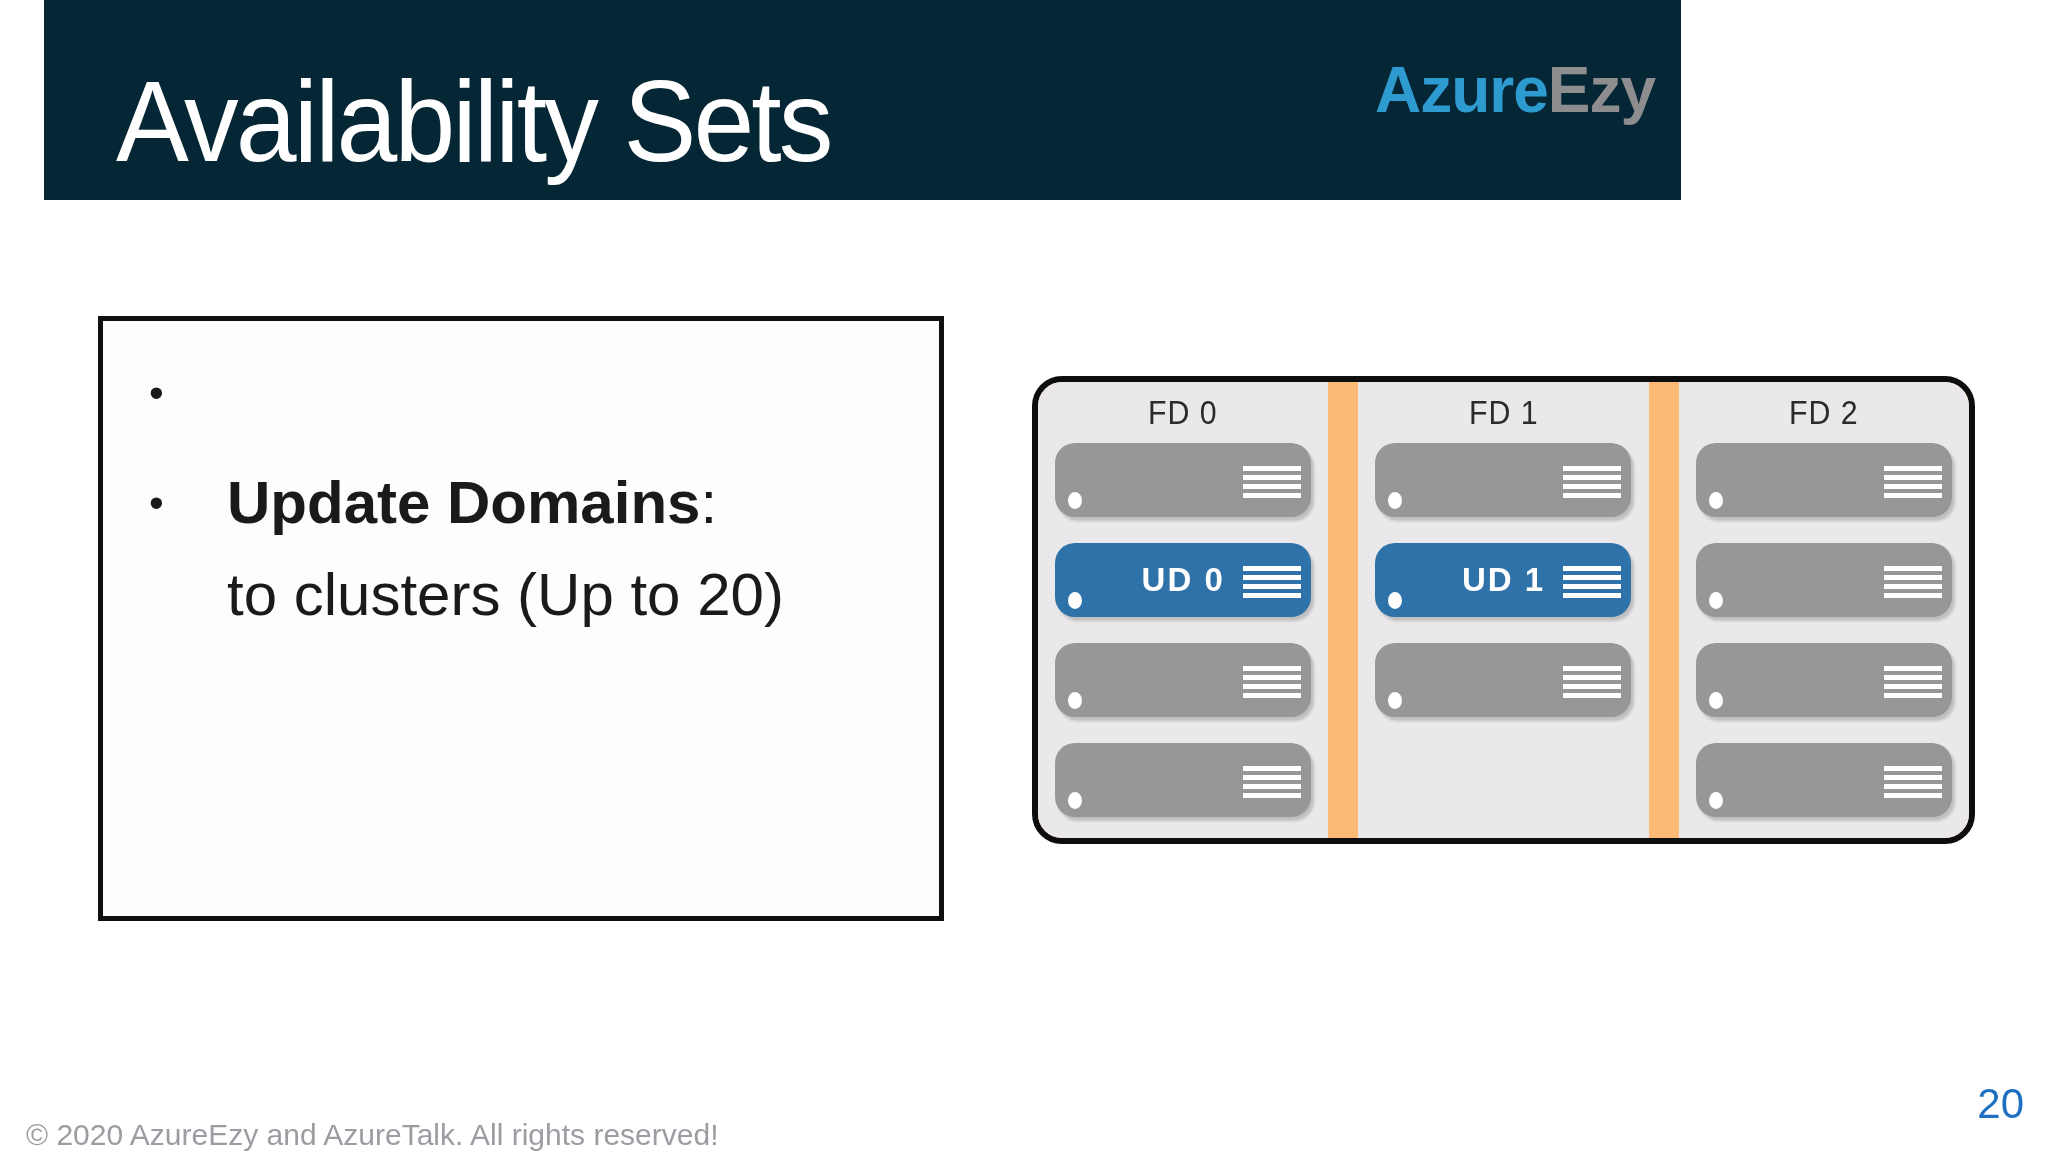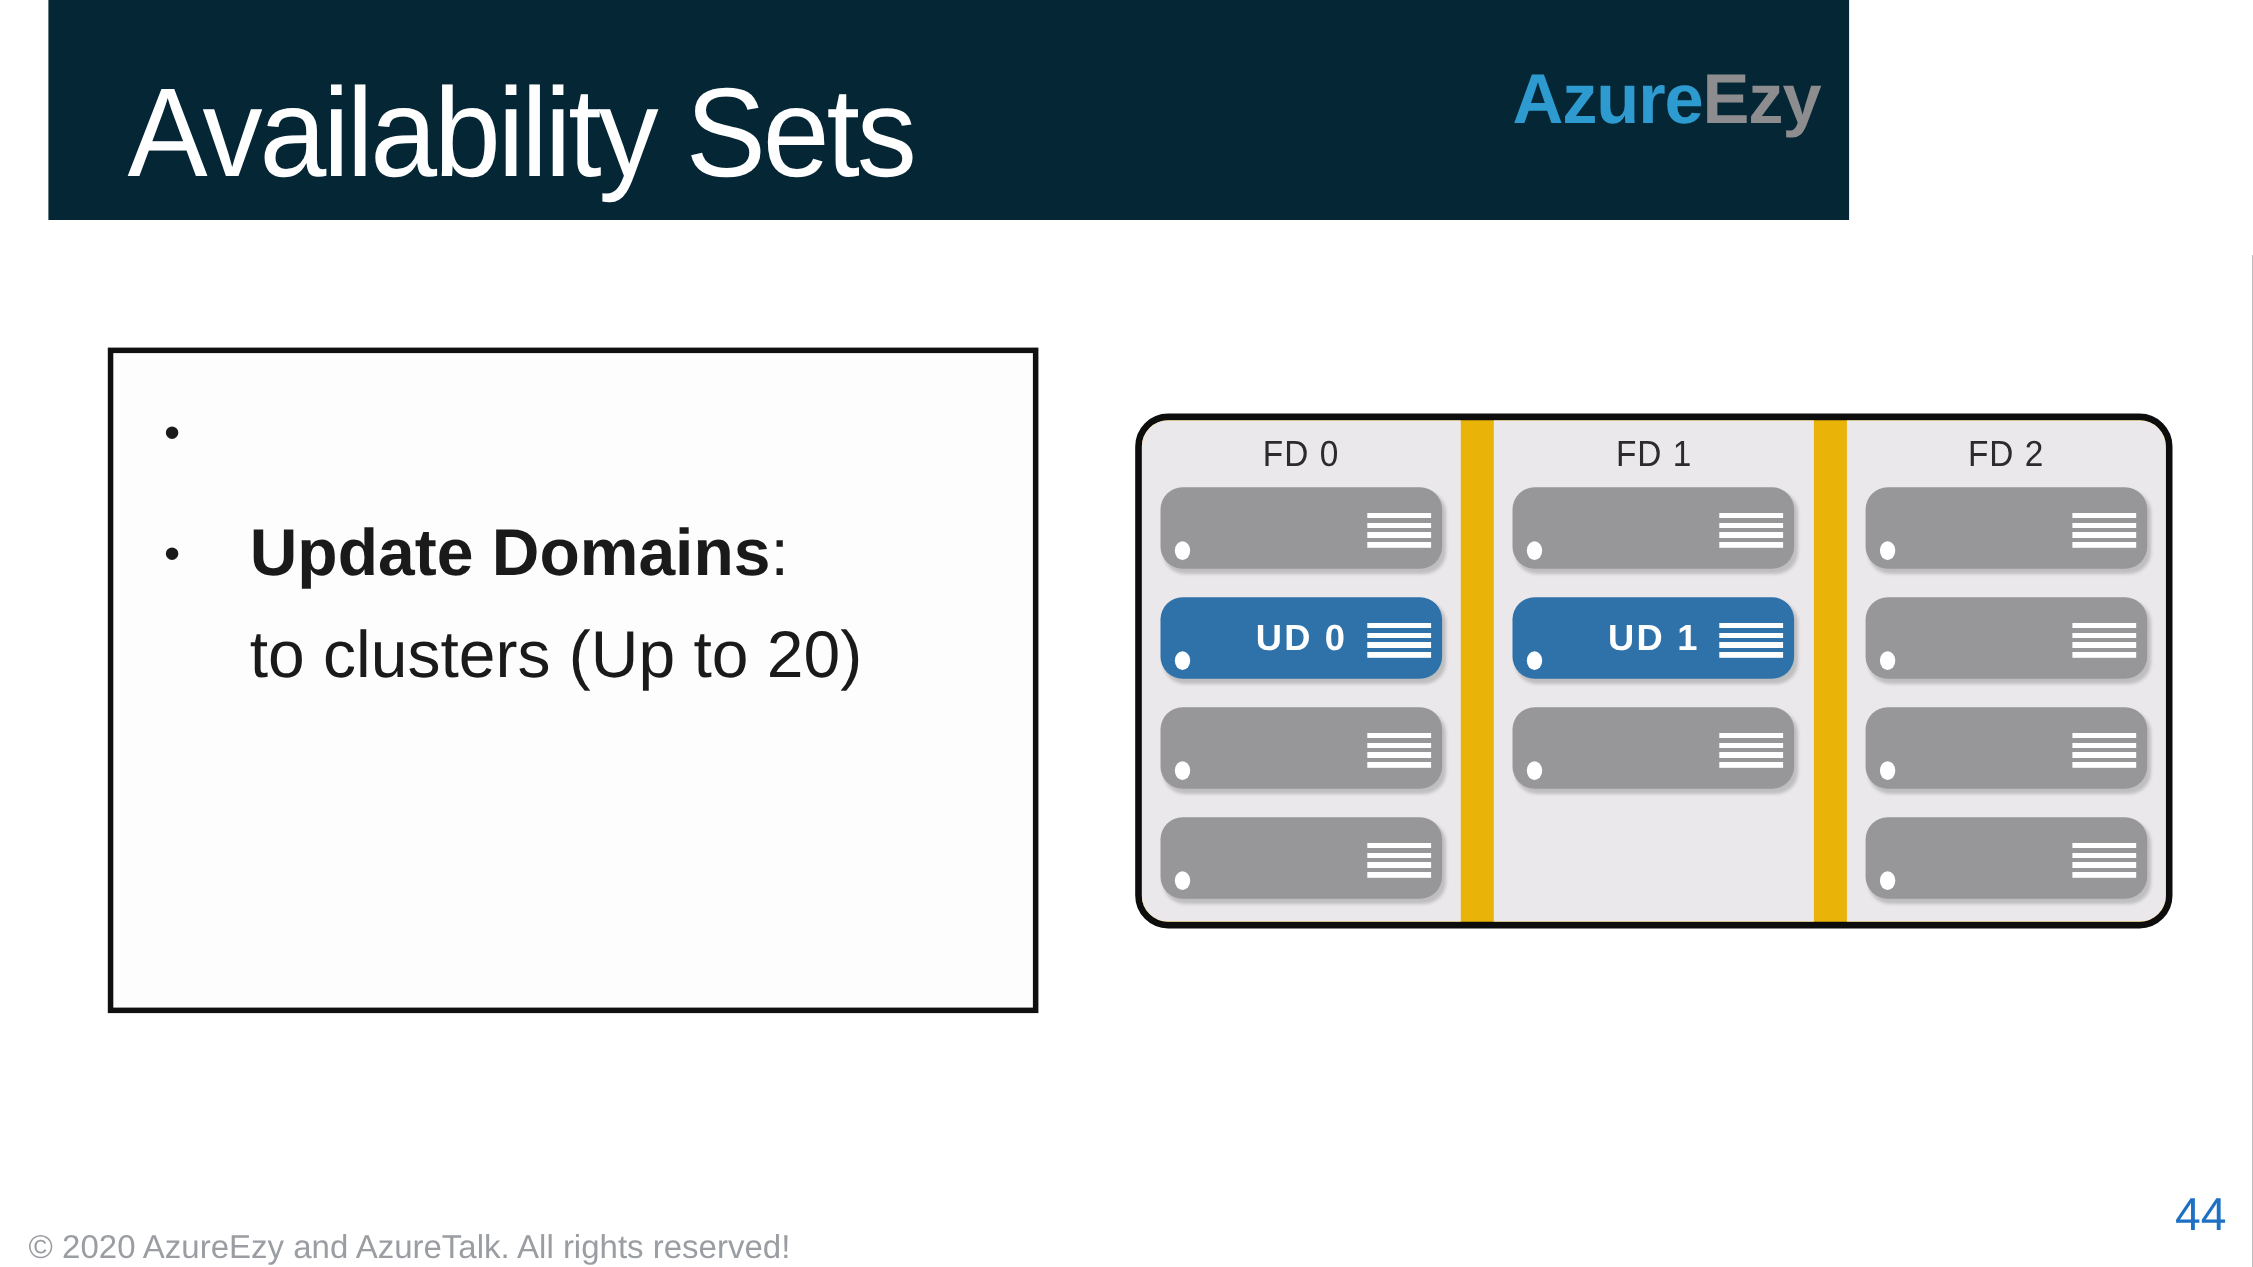--- a/index.html
+++ b/index.html
@@ -43,21 +43,21 @@
     line-height:92px; padding-left:6px;
   }
   .bullet-text { width:640px; font-size:60px; color:#1a1a1a; line-height:92px; }
   .bullet-text .term  { font-weight:700; }
   .bullet-text .plain { font-weight:400; }
 
   
   .diagram {
     position:absolute; left:1032px; top:376px; width:943px; height:468px;
     box-sizing:border-box; border:6px solid #0d0d0d; border-radius:30px;
-    background:#eab308; overflow:hidden;
+    background:#fdba74; overflow:hidden;
     display:flex; gap:30px;
   }
   .fd-col {
     flex:1 1 0; background:#EAE8EA;
     display:flex; flex-direction:column; align-items:center;
   }
   .fd-label {
     margin:12px 0 11px; font-size:33px; color:#2b2b2b; letter-spacing:1px;
     line-height:38px; transform:scaleX(0.92);
   }
@@ -193,15 +193,15 @@
         <span class="server-grill"></span>
         <span class="server-label"></span>
       </div>
     </div>
 
   </div>
 
 
   <div class="footer">© 2020 AzureEzy and AzureTalk. All rights reserved!</div>
 
-  <div class="page-number">44</div>
+  <div class="page-number">20</div>
 
 </div>
 
 </body></html>

